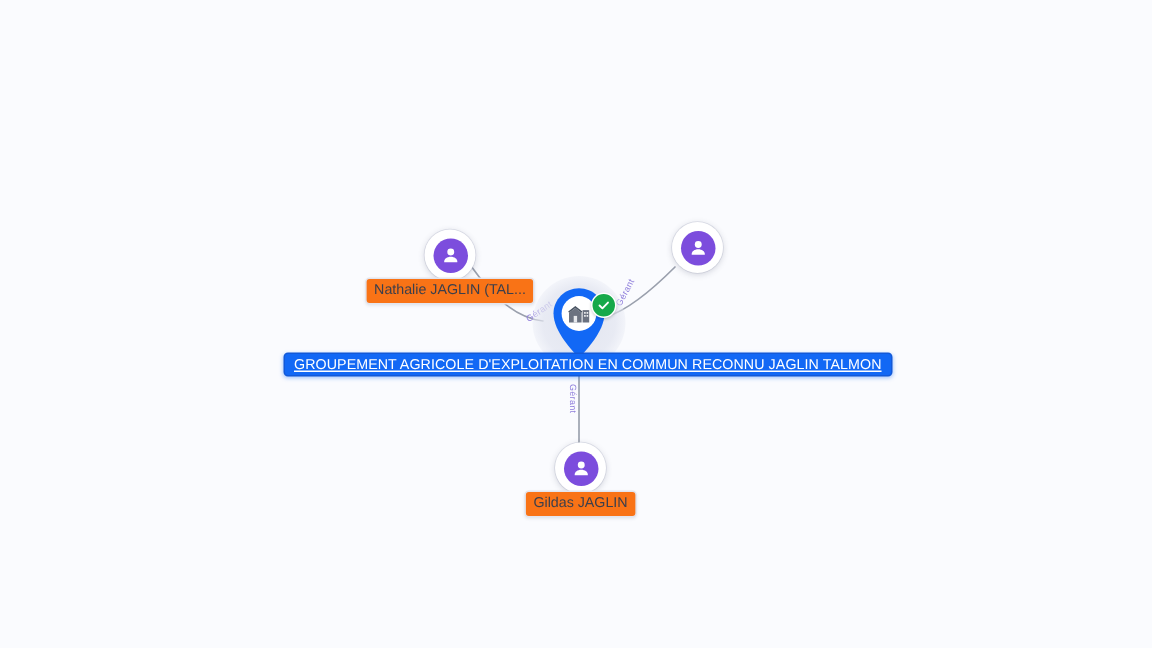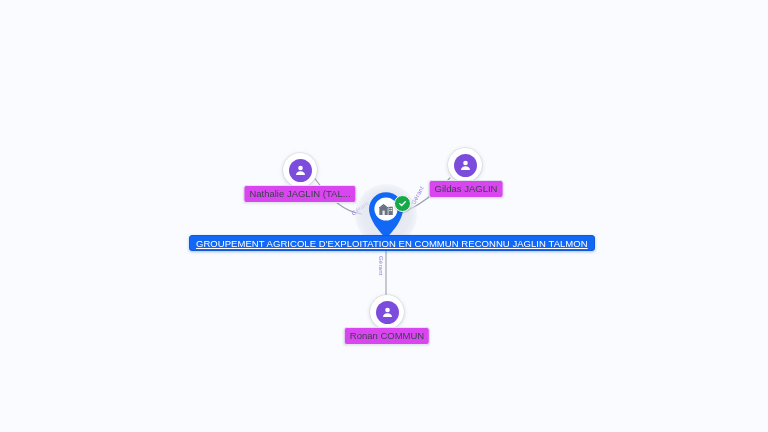--- a/index.html
+++ b/index.html
@@ -88,21 +88,21 @@
     background: #7c4ddd;
     display: flex;
     align-items: center;
     justify-content: center;
   }
   .person-avatar svg { display: block; }
 
   .node-label {
     position: absolute;
     transform: translateX(-50%);
-    background: #d946ef;
+    background: #f97316;
     border: 1px solid #e3e5ee;
     border-radius: 3px;
     padding: 2px 5px 3px 5px;
     font-size: 9.5px;
     line-height: 11px;
     color: #3b3f4c;
     white-space: nowrap;
     box-shadow: 0 1px 2px rgba(60,64,90,.10);
     font-family: "Liberation Sans", sans-serif;
   }
@@ -202,33 +202,32 @@
   <div class="person-node" style="left:465px; top:165px;">
     <div class="person-avatar-wrap">
       <div class="person-avatar">
         <svg width="15" height="15" viewBox="0 0 24 24" fill="#ffffff" xmlns="http://www.w3.org/2000/svg">
           <circle cx="12" cy="8" r="3.7"></circle>
           <path d="M12 13c-4 0-7 2.3-7 5.1V19h14v-.9C19 15.3 16 13 12 13z"></path>
         </svg>
       </div>
     </div>
   </div>
-  <div class="node-label" style="left:466px; top:180px;">Gildas JAGLIN</div>
 
   <div class="person-node" style="left:387px; top:312px;">
     <div class="person-avatar-wrap">
       <div class="person-avatar">
         <svg width="15" height="15" viewBox="0 0 24 24" fill="#ffffff" xmlns="http://www.w3.org/2000/svg">
           <circle cx="12" cy="8" r="3.7"></circle>
           <path d="M12 13c-4 0-7 2.3-7 5.1V19h14v-.9C19 15.3 16 13 12 13z"></path>
         </svg>
       </div>
     </div>
   </div>
-  <div class="node-label" style="left:387px; top:327px;">Ronan COMMUN</div>
+  <div class="node-label" style="left:387px; top:327px;">Gildas JAGLIN</div>
 
   <div class="company-node" style="left:386px; top:215px;">
     <div class="company-halo"></div>
 
     <div class="company-pin">
       <svg width="42" height="50" viewBox="0 0 42 50" xmlns="http://www.w3.org/2000/svg">
         <path d="M21 2.2C11.6 2.2 4 9.7 4 19c0 12 13.2 25.6 16.1 28.4a1.3 1.3 0 0 0 1.8 0C24.8 44.6 38 31 38 19 38 9.7 30.4 2.2 21 2.2z" fill="#1268f5"></path>
         <circle cx="21" cy="19" r="11.6" fill="#ffffff"></circle>
       </svg>
 

